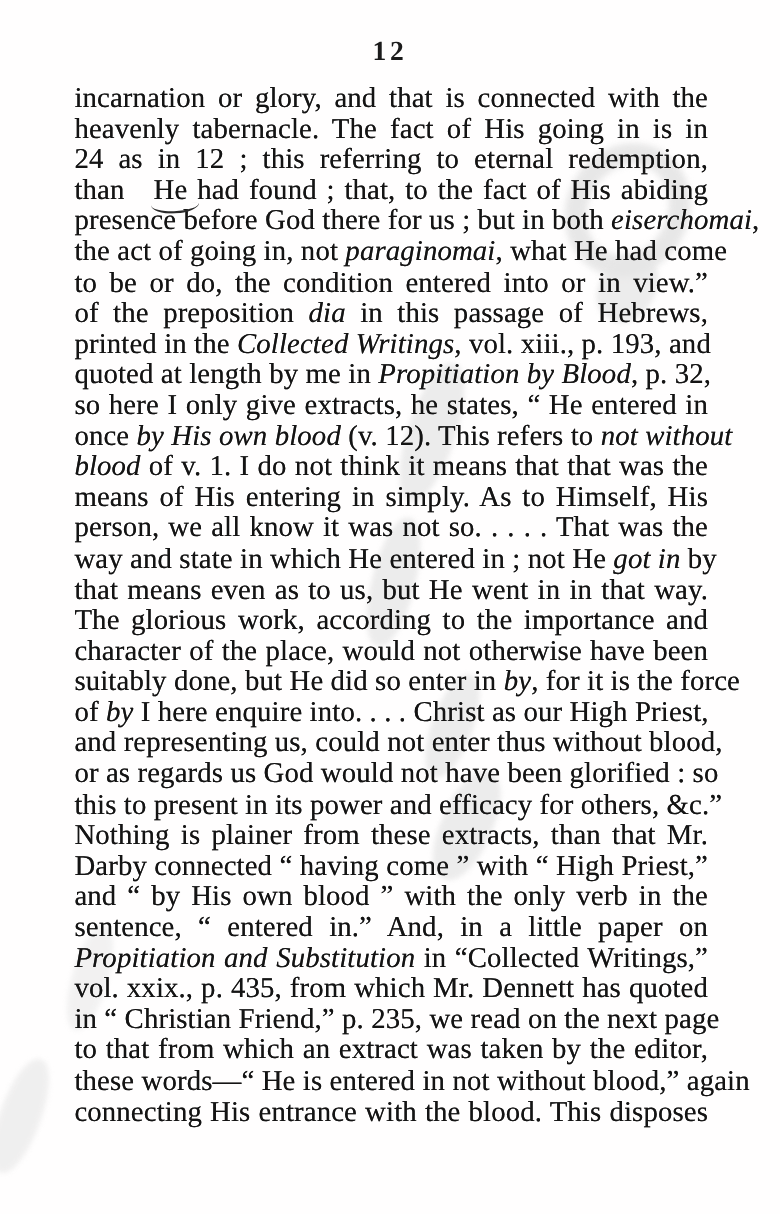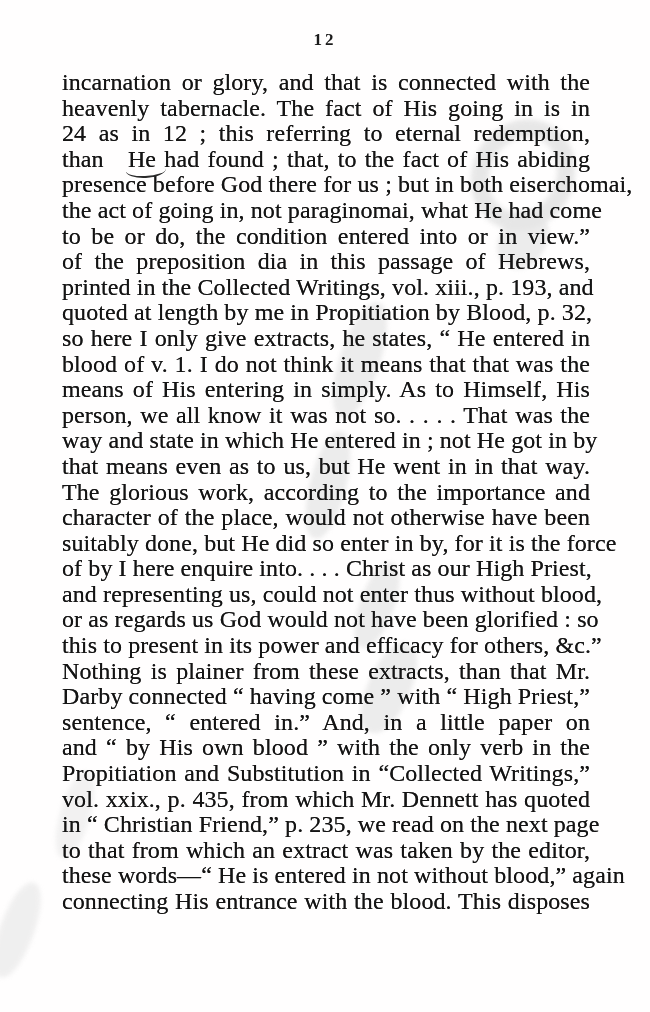--- a/index.html
+++ b/index.html
@@ -15,21 +15,21 @@
     overflow: hidden;
     font-family: "Liberation Serif", "DejaVu Serif", serif;
     color: #141414;
   }
   .page-number {
     position: absolute;
     top: 30px;
     left: 0;
     width: 100%;
     text-align: center;
-    font-size: 17px;
+    font-size: 23px;
     font-weight: bold;
     letter-spacing: 3px;
     color: #1b1b1b;
   }
   .page-body {
     position: absolute;
     top: 70px;
     left: 62px;
     width: 528px;
   }
@@ -37,21 +37,21 @@
     text-align: justify;
     text-align-last: justify;
     font-size: 24px;
     line-height: 25.6px;
     height: 25.6px;
     white-space: nowrap;
     letter-spacing: 0.1px;
     text-shadow: 0 0 0.5px rgba(20,20,20,0.8);
   }
   .line span { display: inline; }
-  .it { }
+  .it { font-style: italic; }
   
   .um { position: relative; margin-left: 16px; }
   .um::after {
     content: "";
     position: absolute;
     left: -2px;
     right: -10px;
     bottom: -6px;
     height: 7px;
     border-bottom: 2px solid #2a2a2a;
@@ -103,36 +103,37 @@
       <div class="line"><span>heavenly tabernacle.  The fact of His going in is in</span></div>
       <div class="line"><span>24 as in 12 ; this referring to eternal redemption,</span></div>
       <div class="line"><span>than </span><span class="um">He</span><span> had found ; that, to the fact of His abiding</span></div>
       <div class="line"><span>presence before God there for us ; but in both </span><span class="it">eiserchomai</span><span>,</span></div>
       <div class="line"><span>the act of going in, not </span><span class="it">paraginomai</span><span>, what He had come</span></div>
       <div class="line"><span>to be or do, the condition entered into or in view.”</span></div>
       <div class="line"><span>of the preposition </span><span class="it">dia</span><span> in this passage of Hebrews,</span></div>
       <div class="line"><span>printed in the </span><span class="it">Collected Writings</span><span>, vol. xiii., p. 193, and</span></div>
       <div class="line"><span>quoted at length by me in </span><span class="it">Propitiation by Blood</span><span>, p. 32,</span></div>
       <div class="line"><span>so here I only give extracts, he states, “ He entered in</span></div>
+      <div class="line"><span>once </span><span class="it">by His own blood</span><span> (v. 12).  This refers to </span><span class="it">not without</span></div>
       <div class="line"><span class="it">blood</span><span> of v. 1.  I do not think it means that that was the</span></div>
       <div class="line"><span>means of His entering in simply.  As to Himself, His</span></div>
       <div class="line"><span>person, we all know it was not so. . . . .  That was the</span></div>
       <div class="line"><span>way and state in which He entered in ; not He </span><span class="it">got in</span><span> by</span></div>
       <div class="line"><span>that means even as to us, but He went in in that way.</span></div>
       <div class="line"><span>The glorious work, according to the importance and</span></div>
       <div class="line"><span>character of the place, would not otherwise have been</span></div>
       <div class="line"><span>suitably done, but He did so enter in </span><span class="it">by</span><span>, for it is the force</span></div>
       <div class="line"><span>of </span><span class="it">by</span><span> I here enquire into. . . .  Christ as our High Priest,</span></div>
       <div class="line"><span>and representing us, could not enter thus without blood,</span></div>
       <div class="line"><span>or as regards us God would not have been glorified : so</span></div>
       <div class="line"><span>this to present in its power and efficacy for others, &amp;c.”</span></div>
       <div class="line"><span>Nothing is plainer from these extracts, than that Mr.</span></div>
       <div class="line"><span>Darby connected “ having come ” with “ High Priest,”</span></div>
+      <div class="line"><span>and “ by His own blood ” with the only verb in the</span></div>
       <div class="line"><span>sentence, “ entered in.”  And, in a little paper on</span></div>
-      <div class="line"><span>and “ by His own blood ” with the only verb in the</span></div>
       <div class="line"><span class="it">Propitiation and Substitution</span><span> in “Collected Writings,”</span></div>
       <div class="line"><span>vol. xxix., p. 435, from which Mr. Dennett has quoted</span></div>
       <div class="line"><span>in “ Christian Friend,” p. 235, we read on the next page</span></div>
       <div class="line"><span>to that from which an extract was taken by the editor,</span></div>
       <div class="line"><span>these words—“ He is entered in not without blood,” again</span></div>
       <div class="line"><span>connecting His entrance with the blood.  This disposes</span></div>
     </div>
 
 </div>
 

